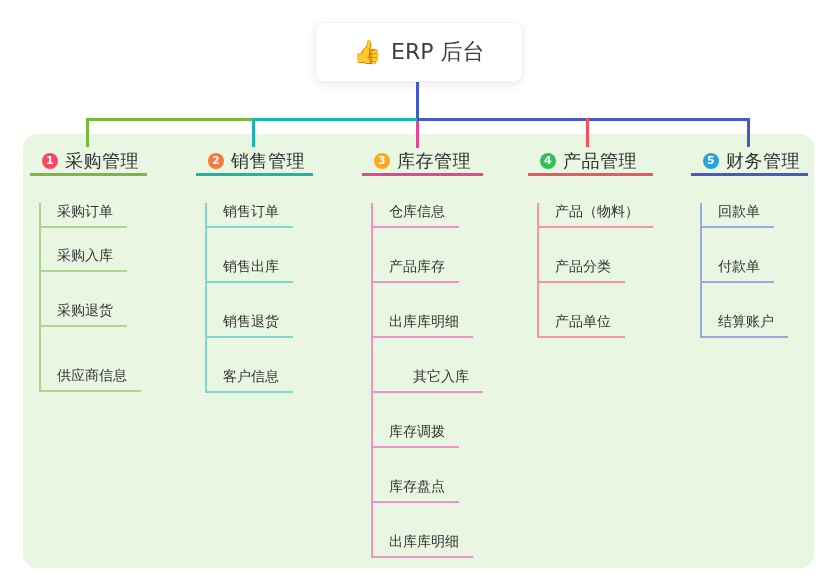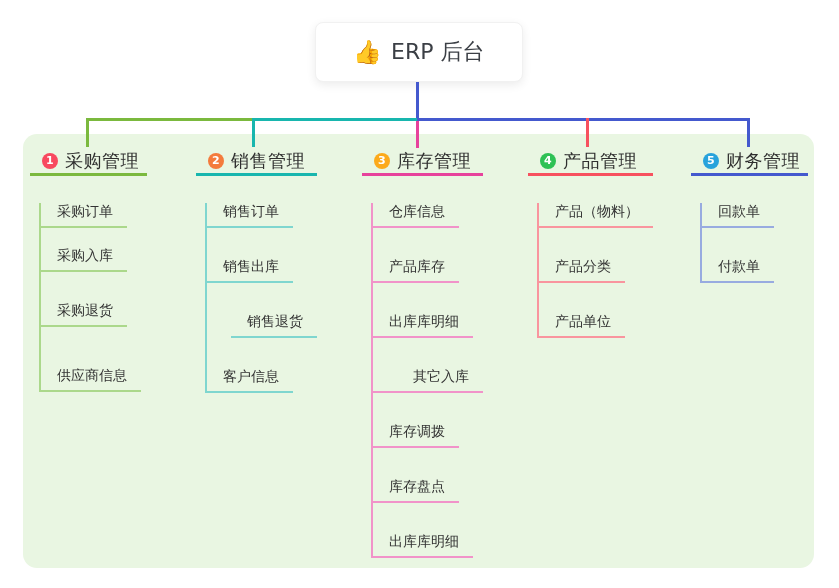--- a/index.html
+++ b/index.html
@@ -93,21 +93,21 @@
         <span class="badge" style="background: rgb(244, 123, 60);">2</span>
         <span>销售管理</span>
       </div>
       <div class="children" style="border-left-color: rgb(127, 214, 207);">
         <div class="child" style="border-bottom-color: rgb(127, 214, 207);">
           <span class="child-label">销售订单</span>
         </div>
         <div class="child" style="border-bottom-color: rgb(127, 214, 207);">
           <span class="child-label">销售出库</span>
         </div>
-        <div class="child" style="border-bottom-color: rgb(127, 214, 207); margin-left: 24px;">
+        <div class="child" style="border-bottom-color: rgb(127, 214, 207);">
           <span class="child-label">销售退货</span>
         </div>
         <div class="child" style="border-bottom-color: rgb(127, 214, 207);">
           <span class="child-label">客户信息</span>
         </div>
       </div>
     </div>
     <div class="branch" style="left: 362px;">
       <div class="branch-header" style="border-bottom-color: rgb(231, 66, 156);">
         <span class="badge" style="background: rgb(252, 170, 27);">3</span>
@@ -159,15 +159,18 @@
         <span class="badge" style="background: rgb(40, 163, 220);">5</span>
         <span>财务管理</span>
       </div>
       <div class="children" style="border-left-color: rgb(152, 171, 224);">
         <div class="child" style="border-bottom-color: rgb(152, 171, 224);">
           <span class="child-label">回款单</span>
         </div>
         <div class="child" style="border-bottom-color: rgb(152, 171, 224);">
           <span class="child-label">付款单</span>
         </div>
+        <div class="child" style="border-bottom-color: rgb(152, 171, 224);">
+          <span class="child-label">结算账户</span>
+        </div>
       </div>
     </div>
   </div>
 
 </body></html>

